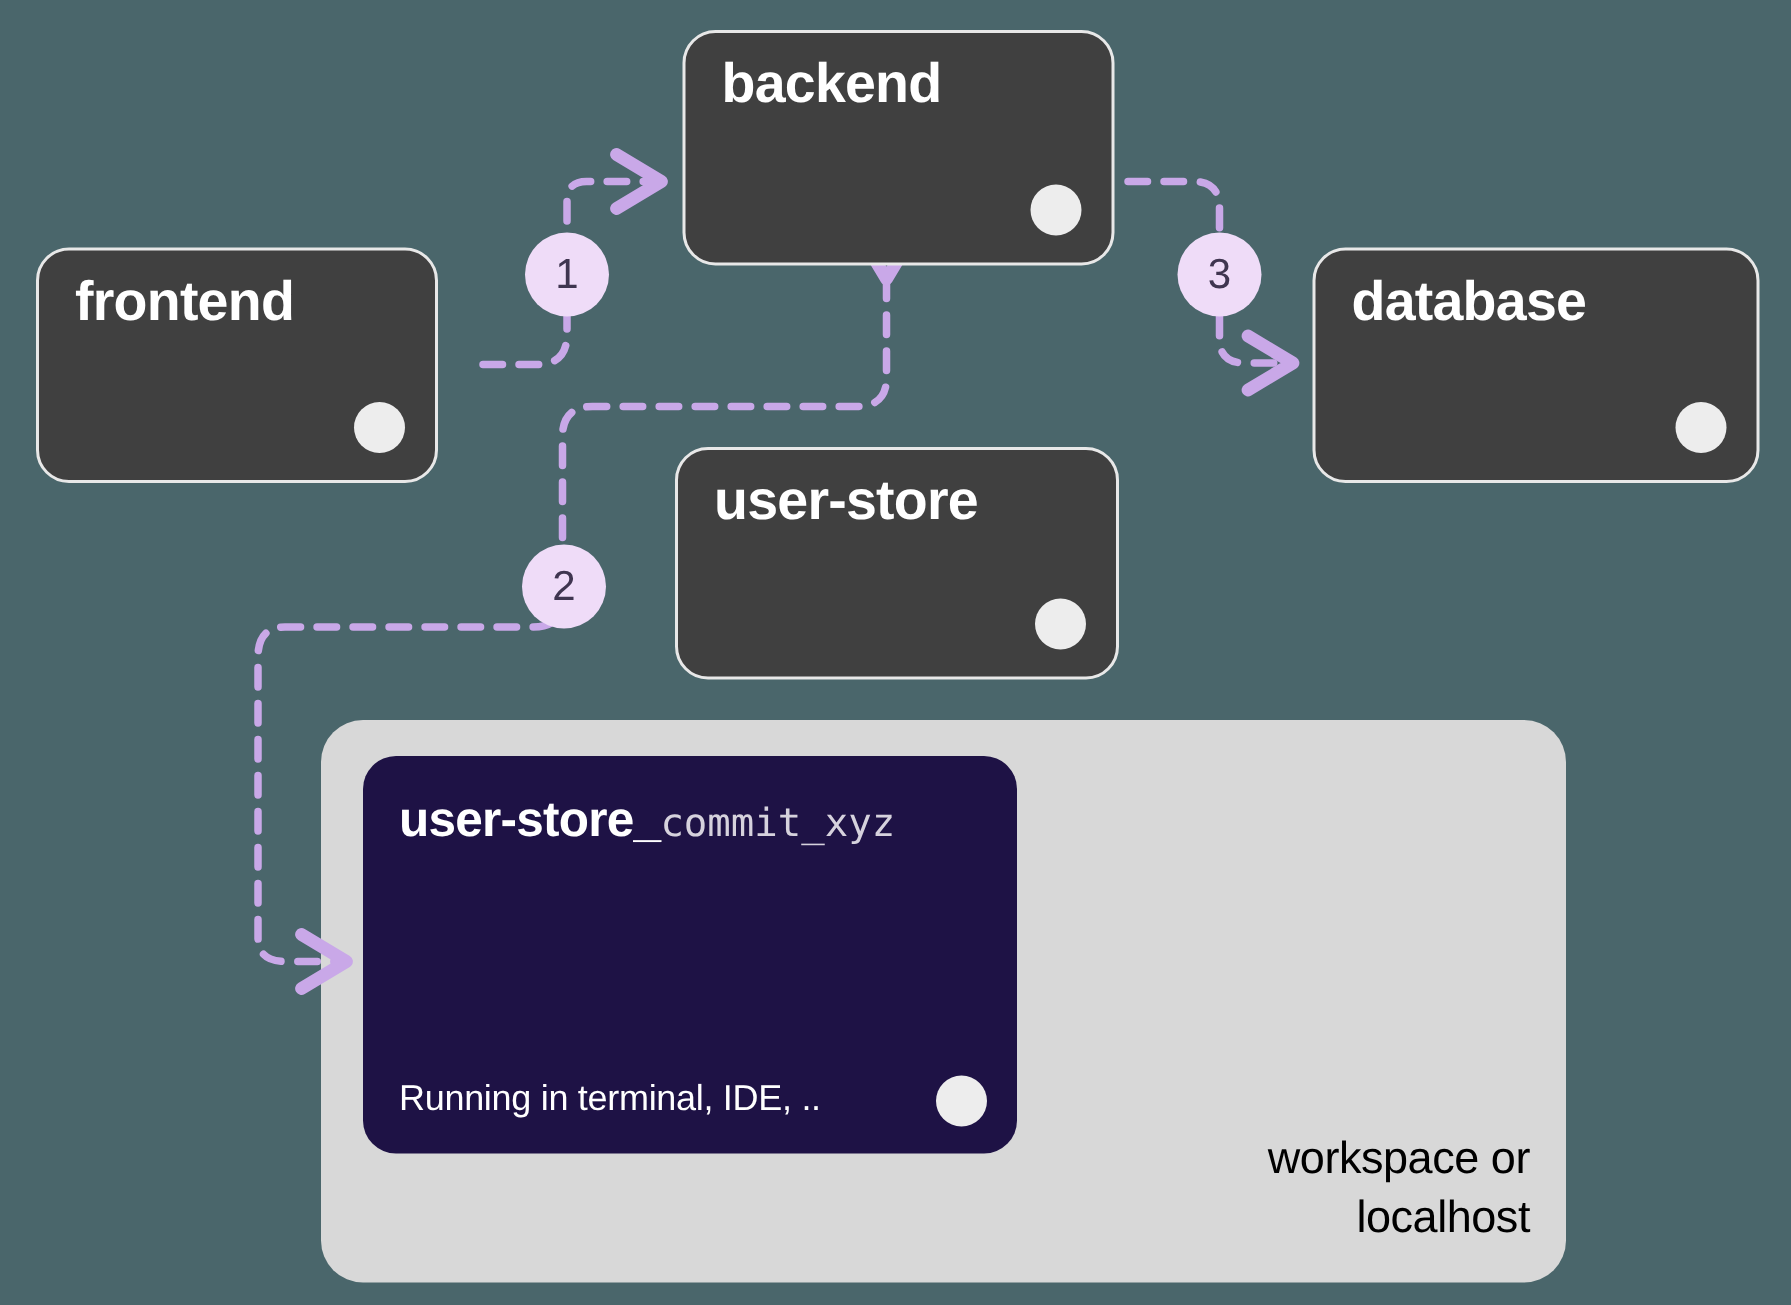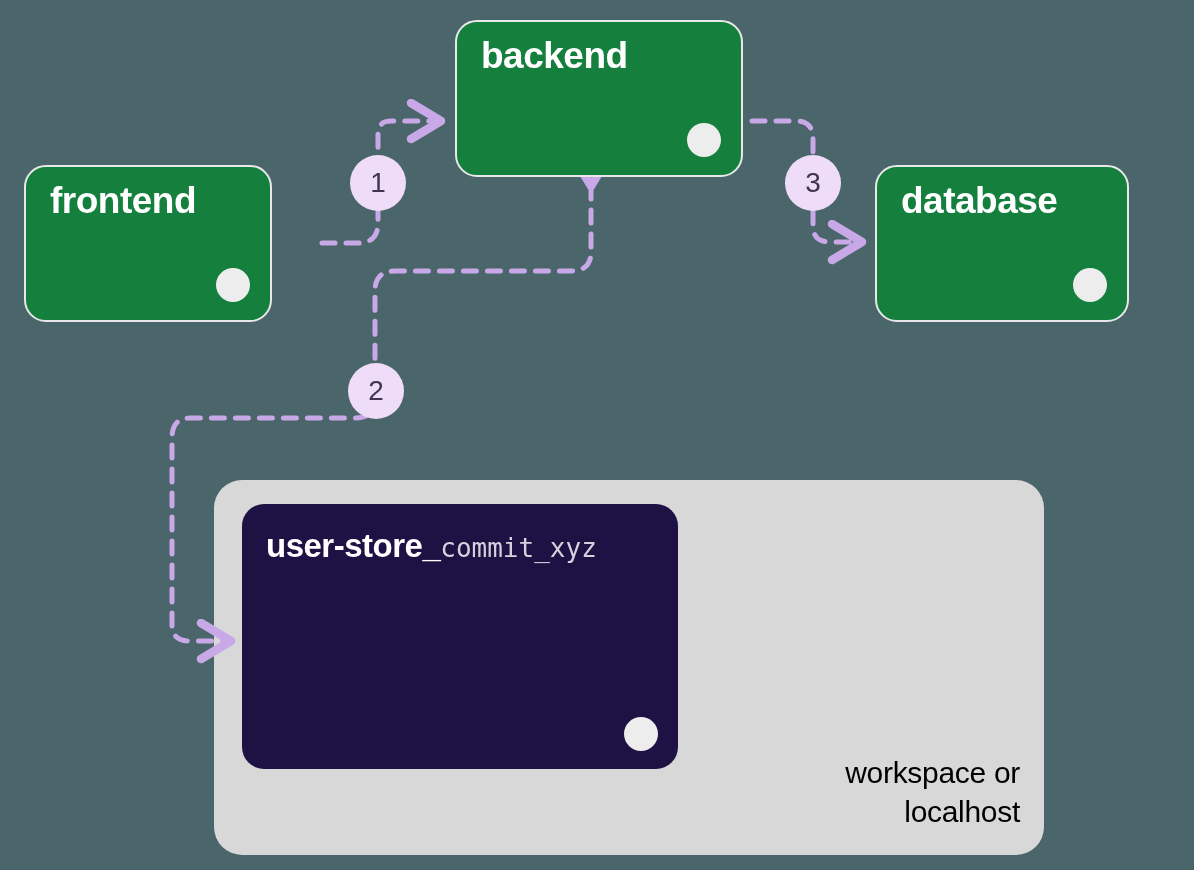--- a/index.html
+++ b/index.html
@@ -44,21 +44,21 @@
     font-size: 30px;
     font-weight: 400;
     line-height: 1.28;
     letter-spacing: -0.3px;
     white-space: pre-line;
   }
 
   
   .node {
     position: absolute;
-    background: #15803d;
+    background: #404040;
     border: 2px solid #e8e8e8;
     border-radius: 22px;
     box-sizing: border-box;
   }
   .node-title {
     position: absolute;
     left: 24px;
     top: 14px;
     color: #ffffff;
     font-size: 37px;
@@ -70,23 +70,23 @@
   .node-dot {
     position: absolute;
     right: 20px;
     bottom: 18px;
     width: 34px;
     height: 34px;
     border-radius: 50%;
     background: #ededed;
   }
 
-  #node-frontend { left: 24px;  top: 165px; width: 248px; height: 157px; }
+  #node-frontend { left: 24px;  top: 165px; width: 268px; height: 157px; }
   #node-backend  { left: 455px; top: 20px;  width: 288px; height: 157px; }
-  #node-database { left: 875px; top: 165px; width: 254px; height: 157px; }
+  #node-database { left: 875px; top: 165px; width: 298px; height: 157px; }
   #node-userstore{ left: 450px; top: 298px; width: 296px; height: 155px; }
 
   
   .terminal {
     position: absolute;
     left: 242px;
     top: 504px;
     width: 436px;
     height: 265px;
     background: #1e1245;
@@ -184,25 +184,30 @@
   <div class="node" id="node-backend">
     <div class="node-title">backend</div>
     <div class="node-dot"></div>
   </div>
 
   <div class="node" id="node-database">
     <div class="node-title">database</div>
     <div class="node-dot"></div>
   </div>
 
+  <div class="node" id="node-userstore">
+    <div class="node-title">user-store</div>
+    <div class="node-dot"></div>
+  </div>
 
   <div class="terminal">
     <div class="terminal-title">
       <span class="tt-name">user-store_</span><span class="tt-commit">commit_xyz</span>
     </div>
+    <div class="terminal-sub">Running in terminal, IDE, ..</div>
     <div class="terminal-dot"></div>
   </div>
 
   <div class="badge" id="badge-1">1</div>
   <div class="badge" id="badge-2">2</div>
   <div class="badge" id="badge-3">3</div>
 
 </div>
 
 </body></html>

